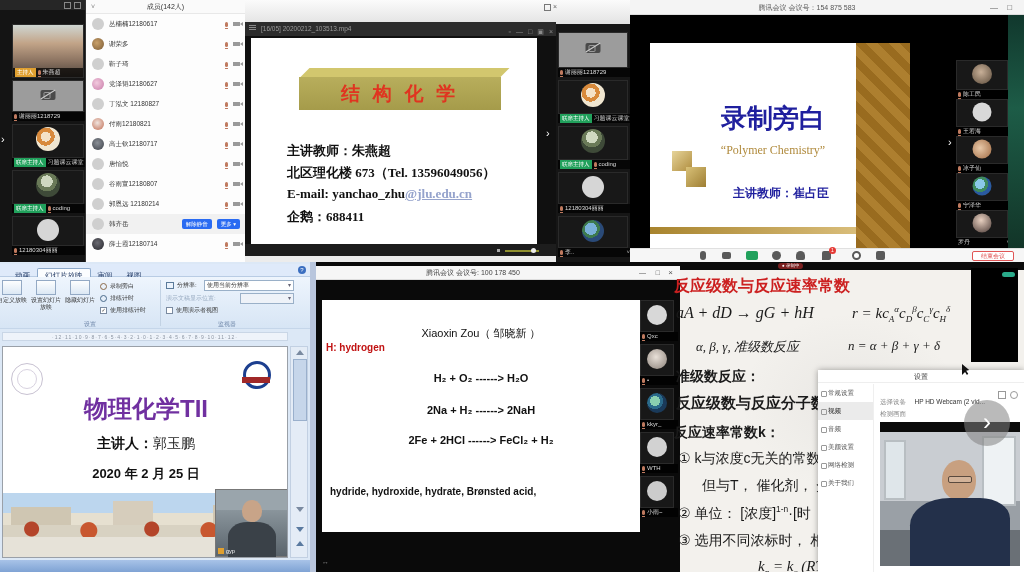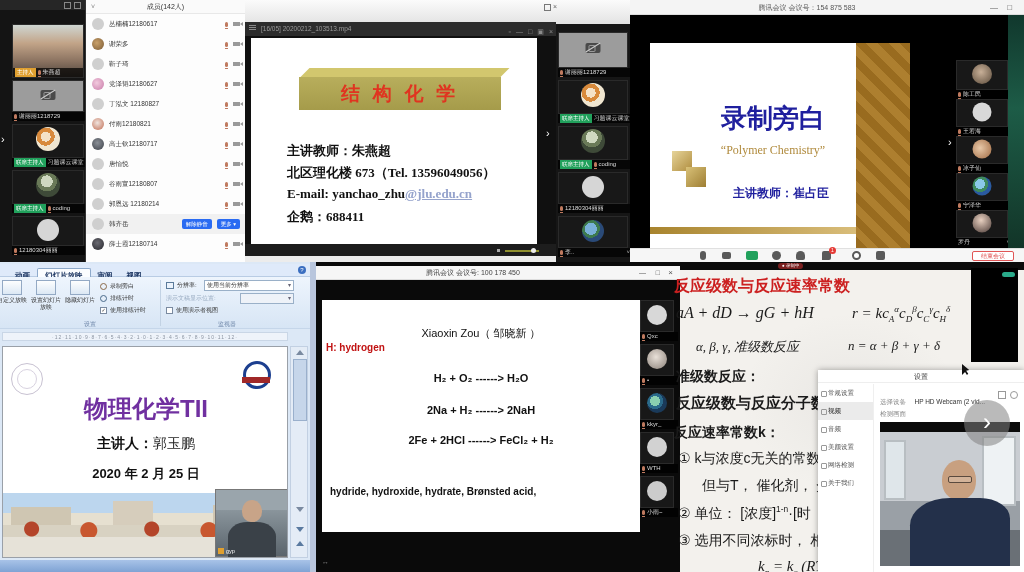--- a/index.html
+++ b/index.html
@@ -25,21 +25,21 @@
   .mhead{height:13px;border-bottom:1px solid #e8e8e8;background:#fafafa;font-size:7px;color:#333;text-align:center;line-height:13px;position:relative;}
   .mrow{position:absolute;left:0;width:160px;height:20px;display:flex;align-items:center;padding:0 6px;box-sizing:border-box;gap:5px;}
   .mrow .av{width:12px;height:12px;border-radius:50%;flex:0 0 auto;}
   .mrow .nm{font-size:6.5px;color:#333;flex:1 1 auto;white-space:nowrap;overflow:hidden;}
   .cam{width:7px;height:4px;background:#9a9a9a;position:relative;flex:0 0 auto;display:inline-block;}
   .cam::after{content:"";position:absolute;right:-3px;top:0;border-right:3px solid #9a9a9a;border-top:2px solid transparent;border-bottom:2px solid transparent;}
   .bluebtn{background:#2a6bf2;color:#fff;font-size:5.5px;line-height:10px;border-radius:2px;padding:0 4px;flex:0 0 auto;}
   
   .ptbar-glyph{color:#8a8a8a;font-size:7px;margin-left:5px;}
   
-  .otab{font-size:7.5px;color:#1f3864;padding:0 7px;line-height:13px;display:inline-block;font-weight:bold;}
+  .otab{font-size:7.5px;color:#1f3864;padding:0 7px;line-height:13px;display:inline-block;}
   .otab.act{background:#fbfdff;border:1px solid #8eaacb;border-bottom:none;border-radius:2px 2px 0 0;}
   .rbtn{position:absolute;width:32px;text-align:center;font-size:6px;color:#333;line-height:6.5px;}
   .rbtn .ric{width:18px;height:13px;margin:0 auto 2px;border:1px solid #93a9c4;background:linear-gradient(#fdfefe,#dce8f4);}
   .ropt{position:absolute;font-size:6px;color:#333;display:flex;align-items:center;gap:3px;white-space:nowrap;}
   .rgrp{position:absolute;font-size:6px;color:#7088aa;text-align:center;}
   .cbx{width:5px;height:5px;border:1px solid #7a8aa0;background:#fff;font-size:5px;line-height:5px;color:#333;text-align:center;}
   .dd{position:absolute;border:1px solid #9ab0c8;background:#fff;font-size:6px;color:#333;line-height:9px;padding:0 2px;white-space:nowrap;overflow:hidden;}
   .dd .da{float:right;color:#667;}
   
   .tbi{position:absolute;width:9px;height:9px;background:#5a5a5a;border-radius:2px;}

